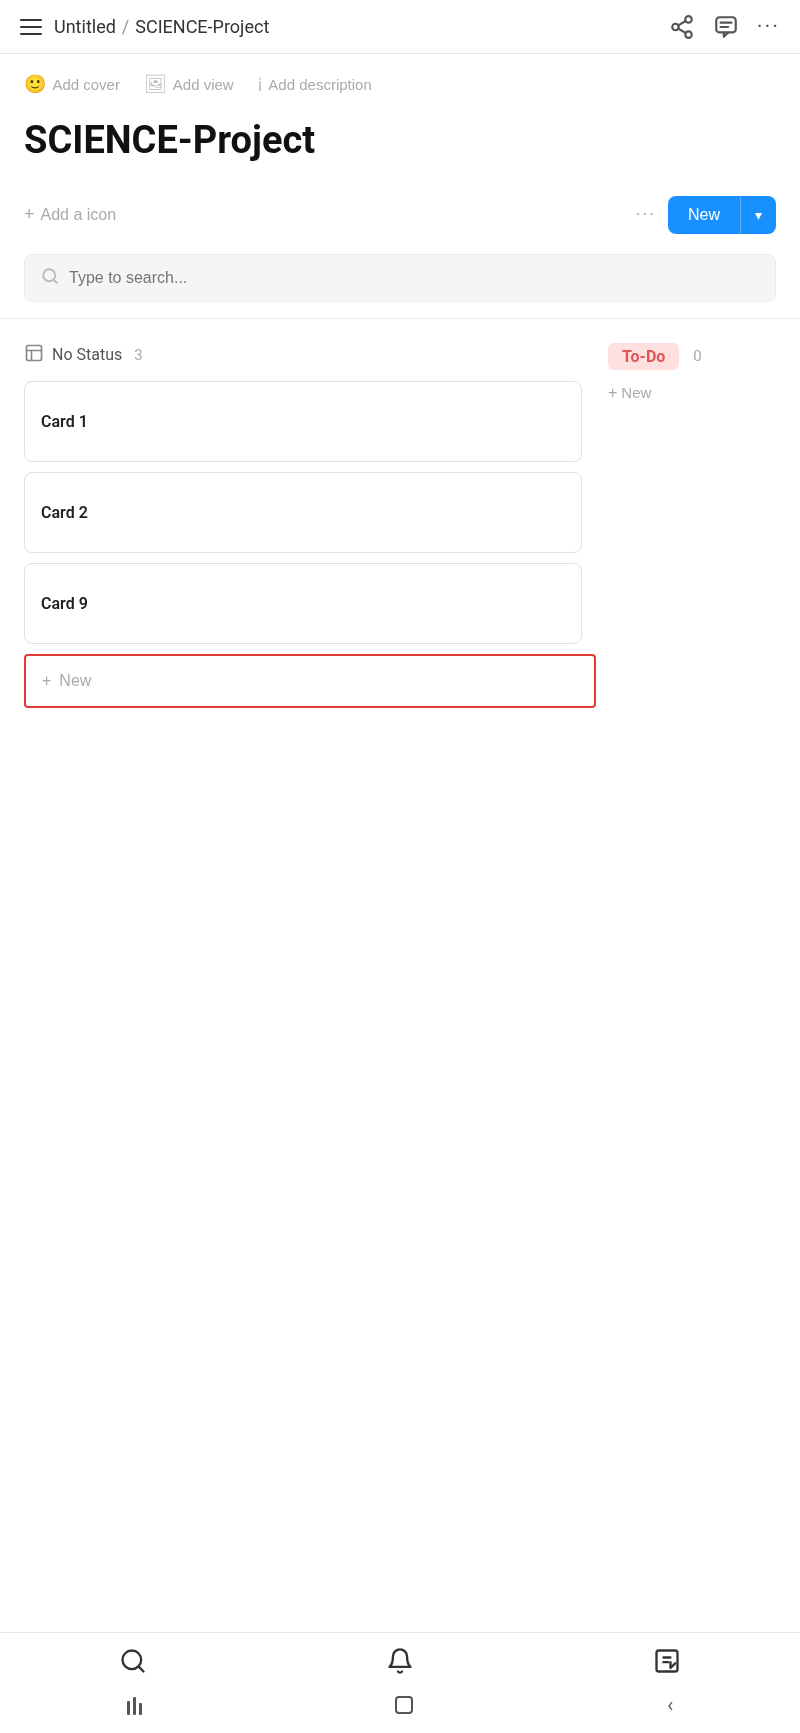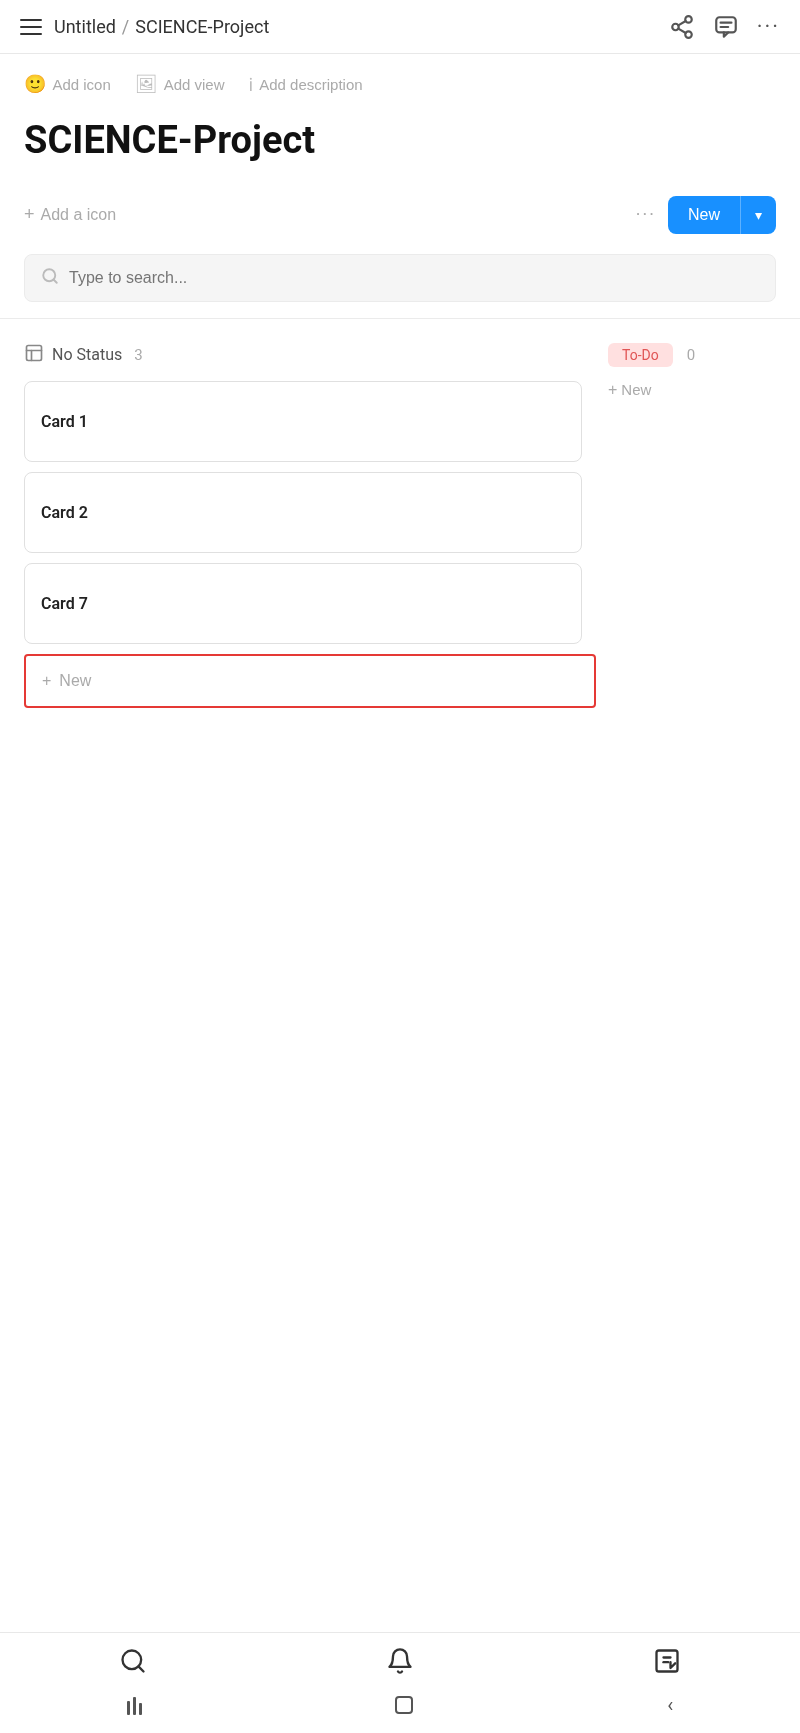--- a/index.html
+++ b/index.html
@@ -224,22 +224,22 @@
       color: #aaa;
       margin-left: 4px;
     }
 
     
     .todo-badge {
       background: #ffe0e0;
       color: #e05555;
       border-radius: 6px;
       padding: 4px 14px;
-      font-size: 14px;
-      font-weight: 400;
+      font-size: 16px;
+      font-weight: 700;
     }
     .todo-count {
       color: #aaa;
       font-size: 15px;
       margin-left: 6px;
     }
     .todo-new-btn {
       display: flex;
       align-items: center;
       gap: 4px;
@@ -391,21 +391,21 @@
         <polyline points="10 17 10 21 14 17"></polyline>
       </svg>
     </div>
     <div class="nav-icon more-icon" style="letter-spacing:2px; font-size:22px; color:#555;">···</div>
   </div>
 </nav>
 
 <div class="meta-actions">
   <button class="meta-btn">
     <span class="meta-icon">🙂</span>
-    <span>Add icon</span>
+    <span>Add cover</span>
   </button>
   <button class="meta-btn">
     <span class="meta-icon">🖼</span>
     <span>Add view</span>
   </button>
   <button class="meta-btn">
     <span class="meta-icon">ℹ</span>
     <span>Add description</span>
   </button>
 </div>
@@ -461,21 +461,21 @@
       </div>
 
       <div class="card-list">
         <div class="card-item">
           <span>Card 1</span>
         </div>
         <div class="card-item">
           <span>Card 2</span>
         </div>
         <div class="card-item">
-          <span>Card 7</span>
+          <span>Card 9</span>
         </div>
       </div>
 
       <div class="new-card-btn-wrap">
         <button class="new-card-btn">
           <span class="plus-icon">+</span>
           <span>New</span>
         </button>
       </div>
     </div>

